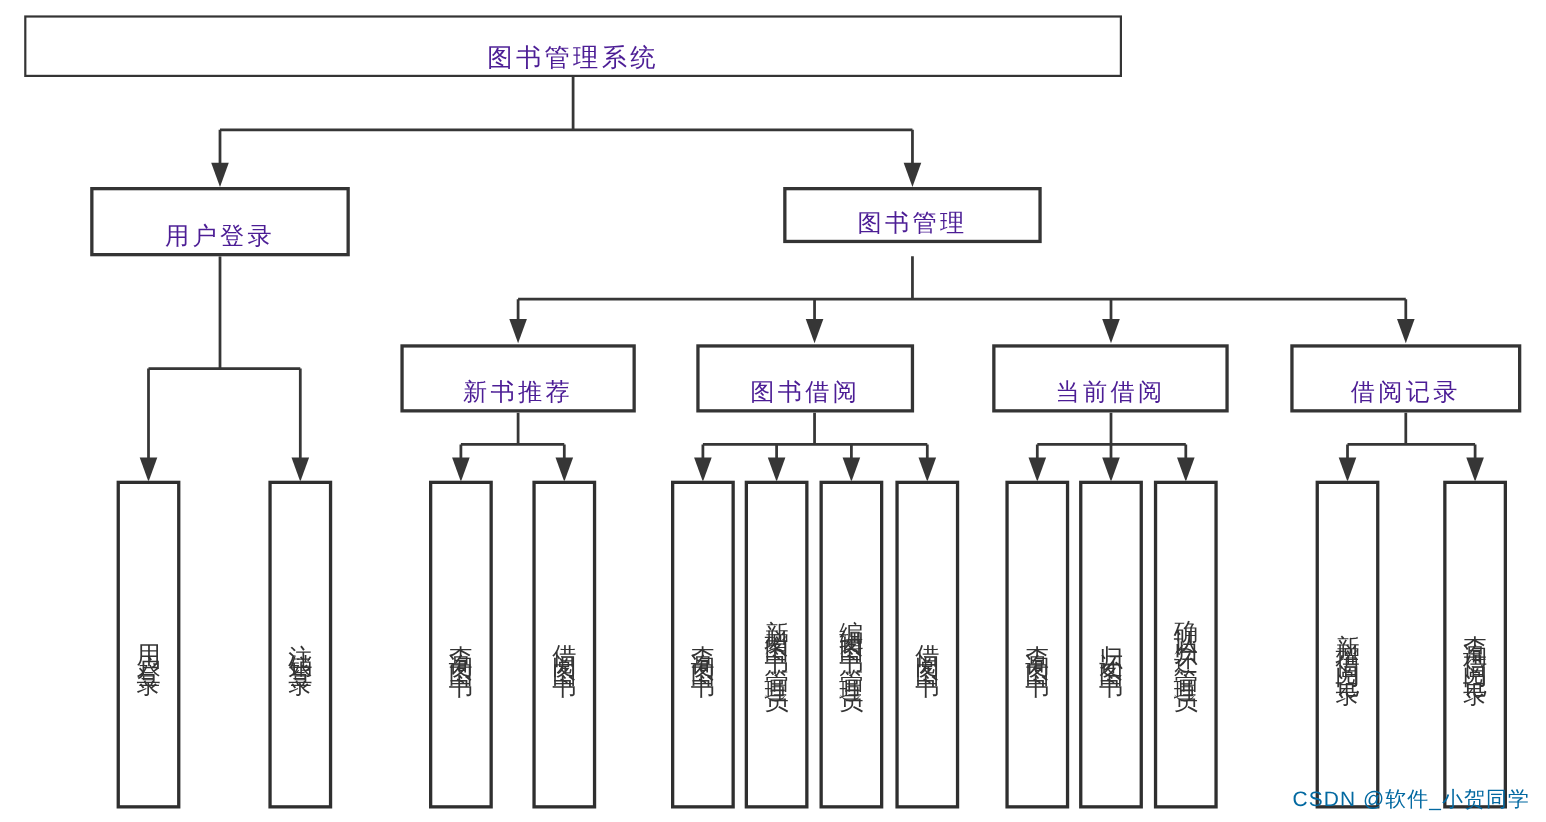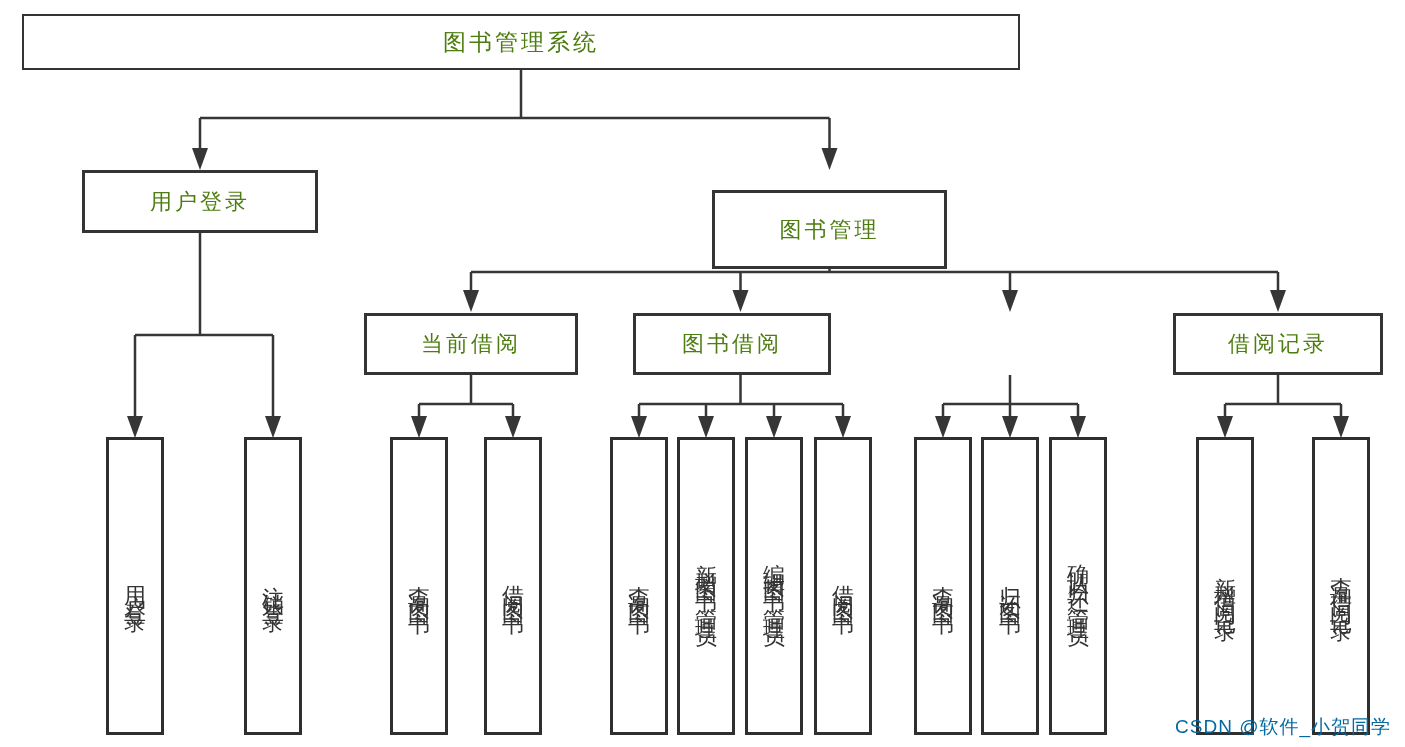--- a/index.html
+++ b/index.html
@@ -22,25 +22,25 @@
     width: 1405px;
     height: 747px;
     pointer-events: none;
   }
   .hbox {
     position: absolute;
     box-sizing: border-box;
     border: 3px solid #343434;
     background: #ffffff;
     display: flex;
-    align-items: center;
+    align-items: flex-end;
     justify-content: center;
     font-size: 22px;
     letter-spacing: 3px;
-    color: #4d7c0f;
+    color: #4c1d95;
     white-space: nowrap;
   }
   .hbox.root {
     border-width: 2px;
     font-size: 23px;
   }
   .vbox {
     position: absolute;
     box-sizing: border-box;
     width: 58px;
@@ -131,30 +131,33 @@
     </g>
   </svg>
 
   <div class="hbox root" style="left:22px; top:14px; width:998px; height:56px;">
     <span>图书管理系统</span>
   </div>
 
   <div class="hbox" style="left:82px; top:170px; width:236px; height:63px;">
     <span>用户登录</span>
   </div>
-  <div class="hbox" style="left:712px; top:170px; width:235px; height:79px;margin-top:20px;">
+  <div class="hbox" style="left:712px; top:170px; width:235px; height:51px;">
     <span>图书管理</span>
   </div>
 
   <div class="hbox" style="left:364px; top:313px; width:214px; height:62px;">
-    <span>当前借阅</span>
+    <span>新书推荐</span>
   </div>
   <div class="hbox" style="left:633px; top:313px; width:198px; height:62px;">
     <span>图书借阅</span>
   </div>
+  <div class="hbox" style="left:902px; top:313px; width:215px; height:62px;">
+    <span>当前借阅</span>
+  </div>
   <div class="hbox" style="left:1173px; top:313px; width:210px; height:62px;">
     <span>借阅记录</span>
   </div>
 
   <div class="vbox" style="left:106px; top:437px;">
     <span>用户登录</span>
   </div>
   <div class="vbox" style="left:244px; top:437px;">
     <span>注销登录</span>
   </div>

